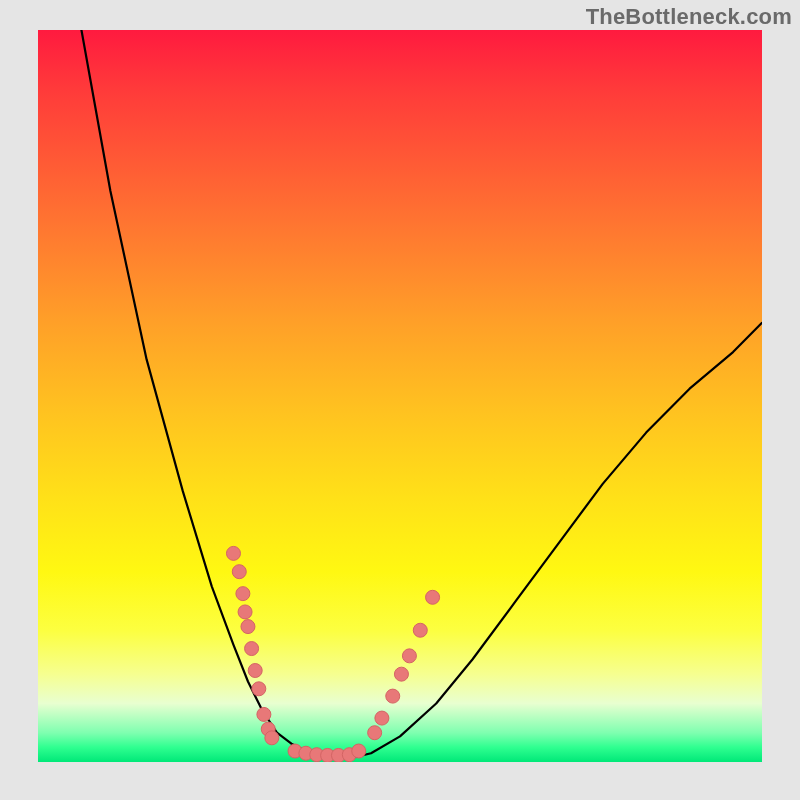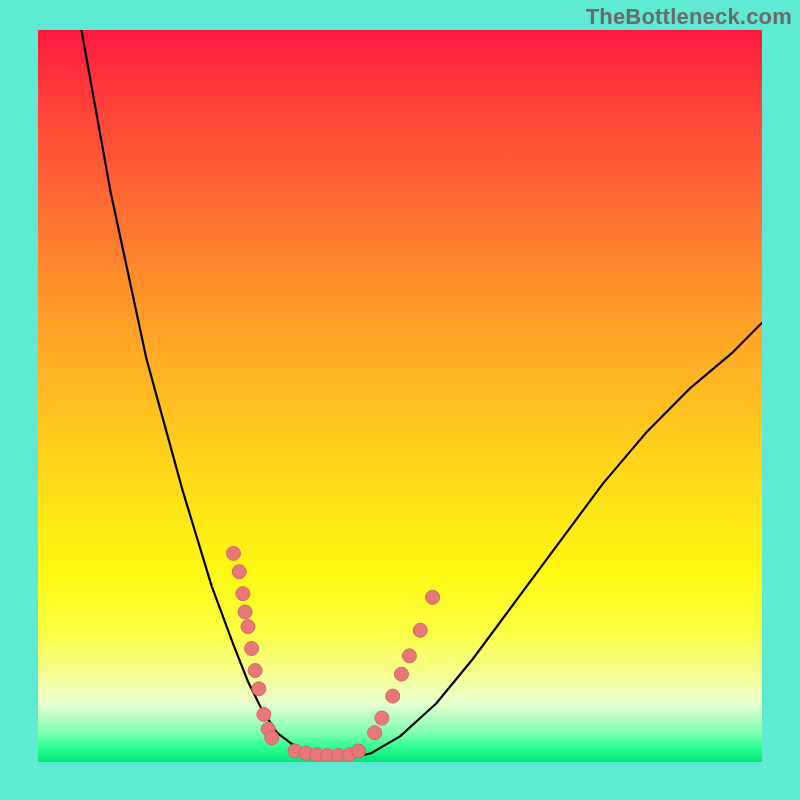--- a/index.html
+++ b/index.html
@@ -9,21 +9,21 @@
     height: 800px;
     background: #000;
     overflow: hidden;
   }
   .frame {
     position: absolute;
     left: 0;
     top: 0;
     width: 800px;
     height: 800px;
-    background: #5eead4;
+    background: #e5e5e5;
   }
   .plot {
     position: absolute;
     left: 38px;
     top: 30px;
     width: 724px;
     height: 732px;
     background: linear-gradient(to bottom,
       #ff1a3f 0%,
       #ff3a3a 8%,

